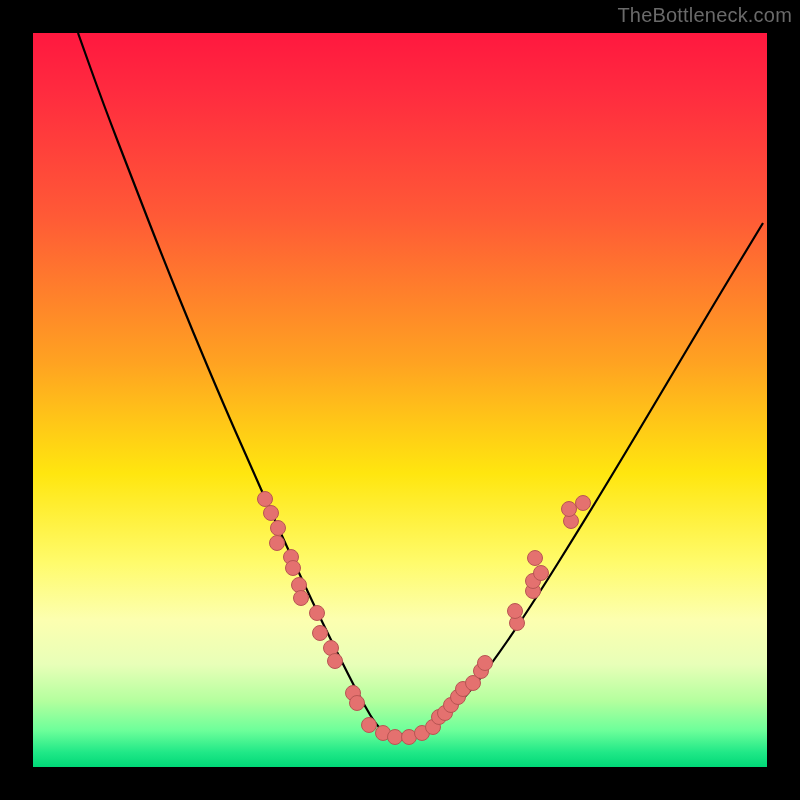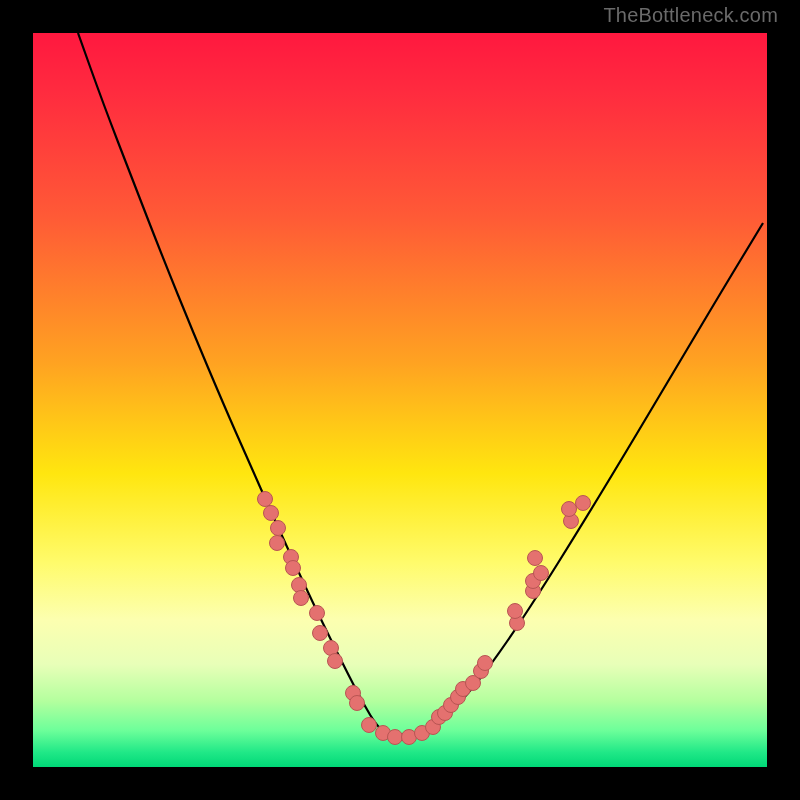--- a/index.html
+++ b/index.html
@@ -41,21 +41,21 @@
       #e8ffb8 86%,
       #b4ff9e 91%,
       #6dff9a 95%,
       #20e887 98%,
       #00d877 100%
     );
   }
   .watermark {
     position: absolute;
     top: 4px;
-    right: 22px;
+    right: 8px;
     color: #6a6a6a;
     font-size: 20px;
     font-weight: 500;
     letter-spacing: 0.2px;
     user-select: none;
   }
   svg.curve {
     position: absolute;
     inset: 0;
     width: 100%;

